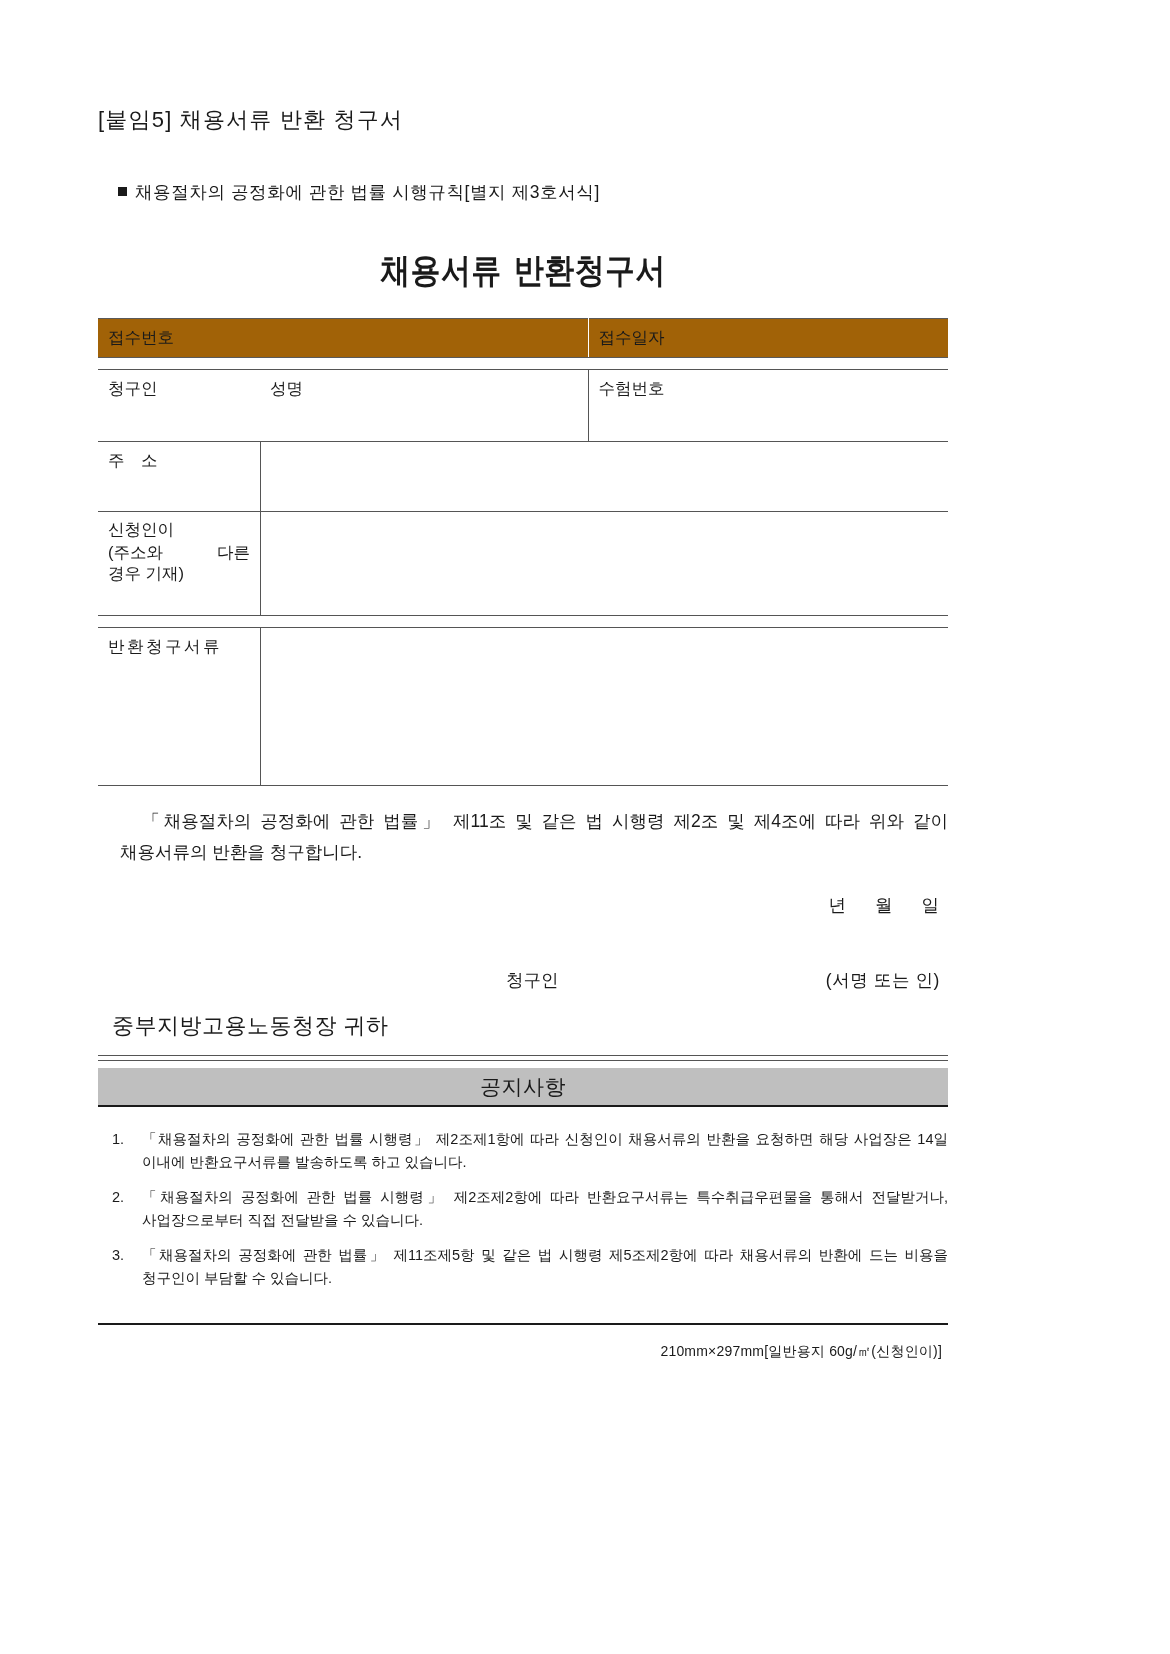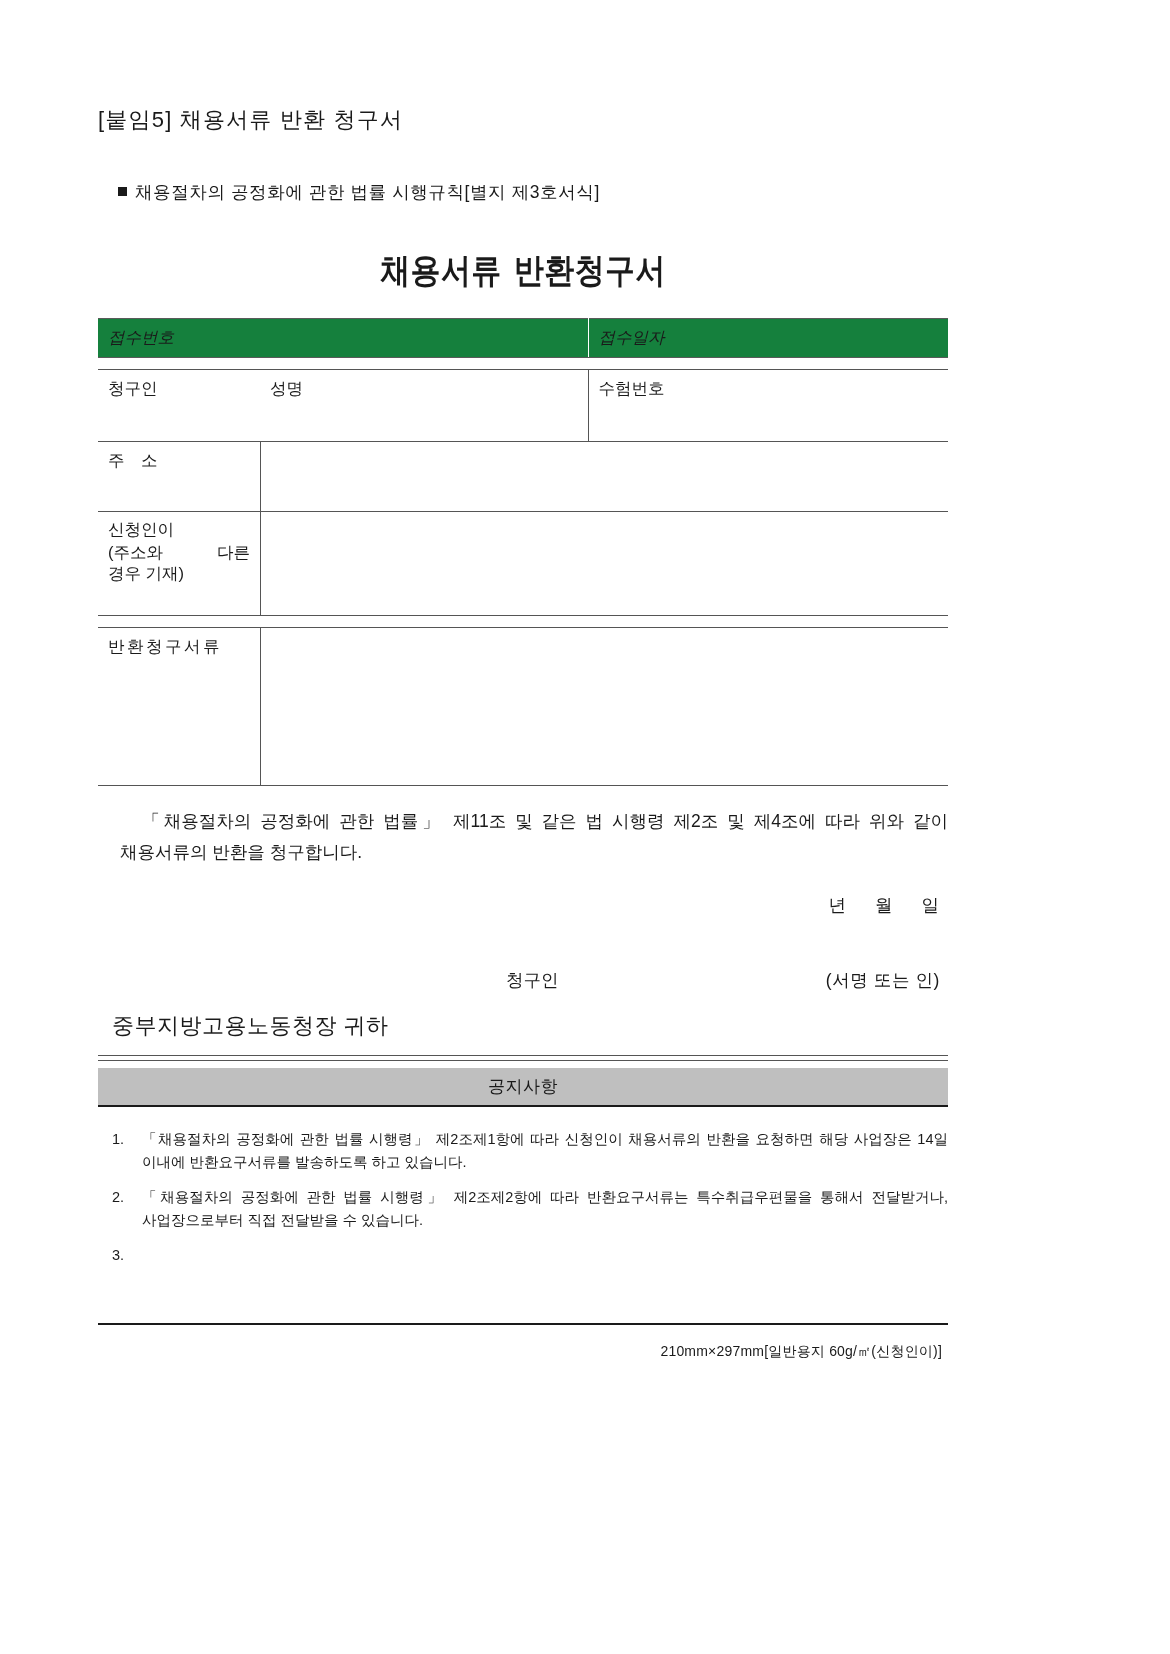--- a/index.html
+++ b/index.html
@@ -83,25 +83,24 @@
     table-layout: fixed;
   }
   .tbl td {
     vertical-align: top;
     padding: 7px 0 0 10px;
     font-size: 16.5px;
     line-height: 1.35;
     color: #1a1a1a;
   }
   .hdr-row td {
-    background: #15803d;
+    background: #a16207;
     height: 31px;
     border-top: 1.4px solid #5a5a5a;
     border-bottom: 1.4px solid #5a5a5a;
-    font-style: italic;
   }
   .hdr-row td.left-h { border-right: 1.4px solid #ffffff; }
 
   .spacer-row td { height: 11px; border: none; padding: 0; }
 
   .row-border-top td { border-top: 1.4px solid #555555; }
   .row-border-bot td { border-bottom: 1.4px solid #555555; }
 
   .cell-v-right { border-right: 1.4px solid #555555; }
 
@@ -197,21 +196,21 @@
   .notice-banner {
     position: absolute;
     left: 0;
     top: 1068px;
     width: 850px;
     height: 39px;
     background: #bfbfbf;
     border-bottom: 2px solid #1a1a1a;
     box-sizing: border-box;
     text-align: center;
-    font-size: 17px;
+    font-size: 21px;
     line-height: 37px;
     letter-spacing: 0.5px;
   }
 
   .notice-list {
     position: absolute;
     left: 8px;
     top: 1128px;
     width: 842px;
   }
@@ -347,20 +346,21 @@
       <div class="notice-item">
         <span class="num">1.</span>
         <span>「채용절차의 공정화에 관한 법률 시행령」  제2조제1항에 따라 신청인이 채용서류의 반환을 요청하면 해당 사업장은 14일 이내에 반환요구서류를 발송하도록 하고 있습니다.</span>
       </div>
       <div class="notice-item">
         <span class="num">2.</span>
         <span>「채용절차의 공정화에 관한 법률 시행령」  제2조제2항에 따라 반환요구서류는 특수취급우편물을 통해서 전달받거나, 사업장으로부터 직접 전달받을 수 있습니다.</span>
       </div>
       <div class="notice-item">
         <span class="num">3.</span>
+        <span>「채용절차의 공정화에 관한 법률」  제11조제5항 및 같은 법 시행령 제5조제2항에 따라 채용서류의 반환에 드는 비용을 청구인이 부담할 수 있습니다.</span>
       </div>
     </div>
 
     <div class="bottom-rule"></div>
 
     <div class="paper-spec">210mm×297mm[일반용지 60g/㎡(신청인이)]</div>
 
   </div>
 </div>
 

